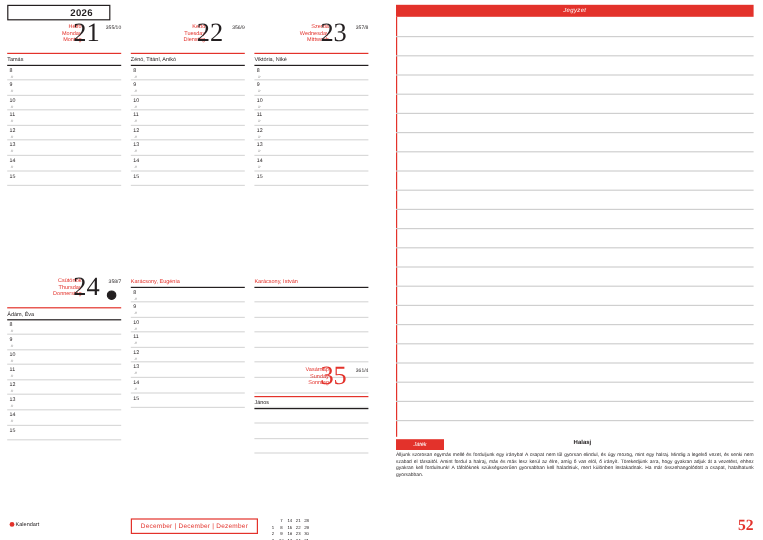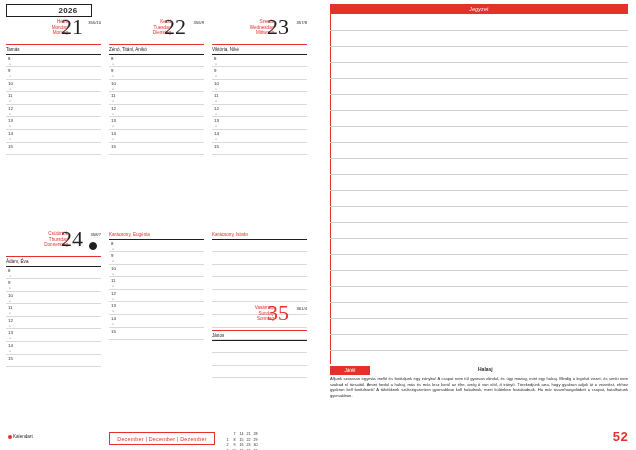--- a/index.html
+++ b/index.html
@@ -67,21 +67,21 @@
     font-size:5px;font-style:italic;letter-spacing:.3px;
   }
   .rule-line{position:absolute;left:12px;height:0;border-bottom:.6px solid #cfcfcf;width:298px;}
   .vrule{position:absolute;left:12px;top:10px;width:0;height:350px;border-left:.8px solid #e3322b;}
   .game-tab{
     position:absolute;left:12px;top:362px;width:40px;height:9px;background:#e3322b;color:#fff;
     display:flex;align-items:center;justify-content:center;font-size:4.6px;font-style:italic;
   }
   .game-title{position:absolute;left:160px;top:362px;font-size:5px;font-weight:bold;color:#231f20;}
   .game-text{position:absolute;left:12px;top:372px;width:298px;font-size:4.1px;line-height:5.6px;color:#231f20;text-align:justify;}
-  .pageno{position:absolute;right:2px;top:426px;font-size:13px;color:#e3322b;font-weight:bold;font-family:Liberation Mono, monospace;}
+  .pageno{position:absolute;right:2px;top:426px;font-size:13px;color:#e3322b;font-weight:bold;font-family:Liberation Serif, serif;}
 </style>
 </head>
 <body>
 
 <div class="page">
 
   <div class="left-page">
 
     <div class="year-box">2026</div>
 

